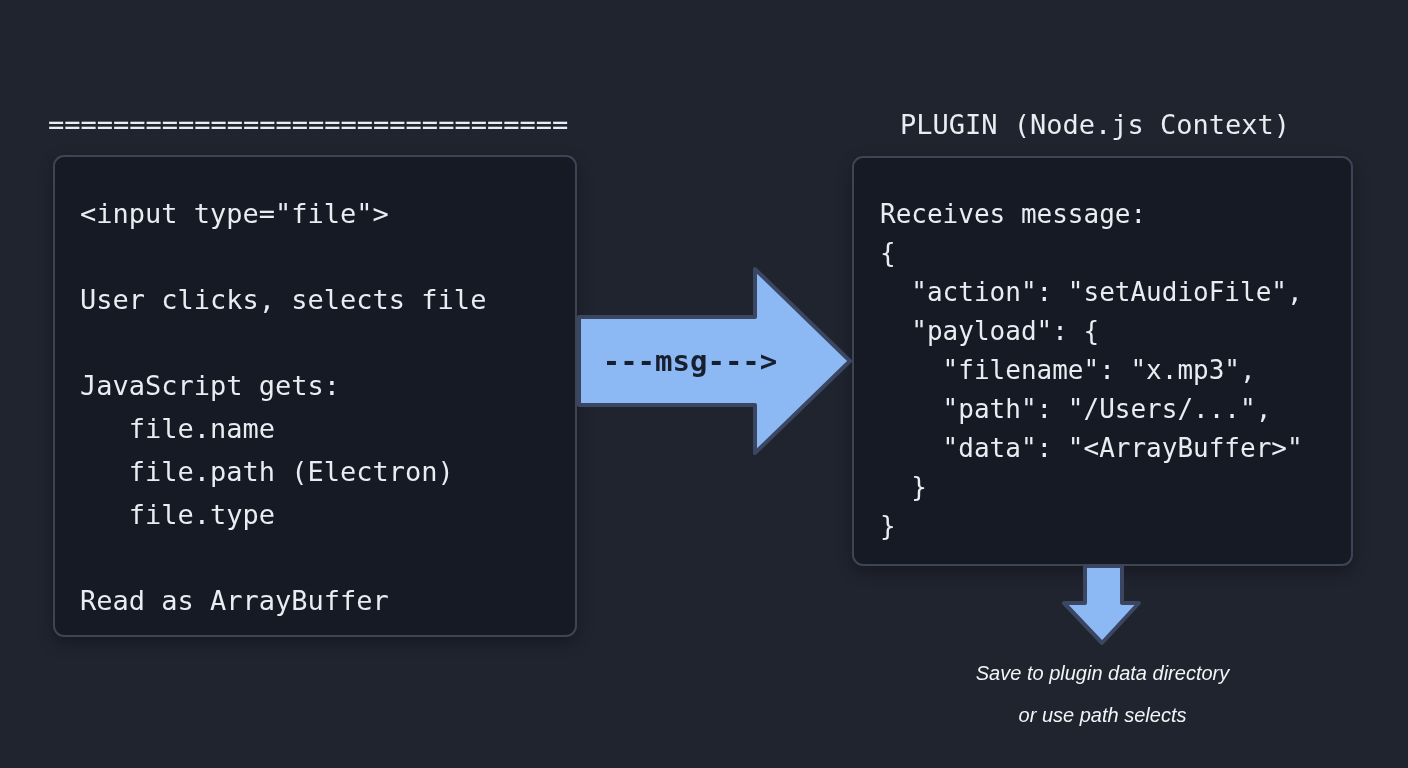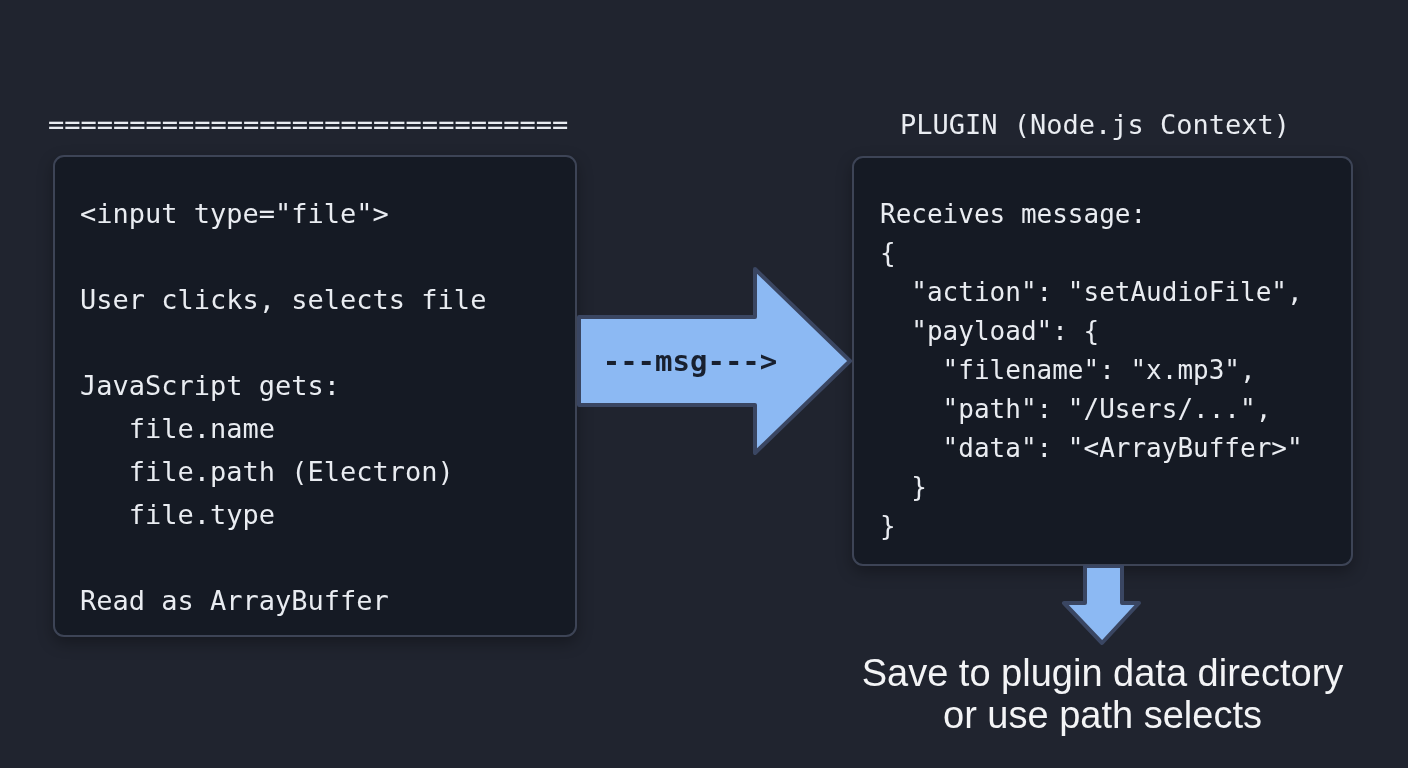--- a/index.html
+++ b/index.html
@@ -71,22 +71,23 @@
     font-weight: bold;
   }
   .caption {
     position: absolute;
     left: 852px;
     top: 652px;
     width: 501px;
     text-align: center;
     color: var(--caption, #f3f4f6);
     font-family: "Liberation Sans", sans-serif;
-    font-size: 38px;
+    font-size: 20px;
     line-height: 42px;
+    font-style: italic;
   }
 </style>
 </head>
 <body>
 
 <div class="stage">
 
   <div class="hdr hdr-left">
     <div>================================</div>
   </div>

